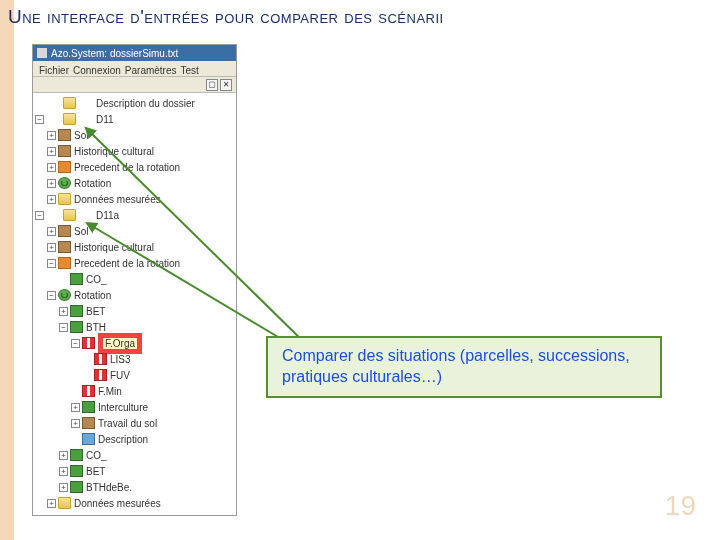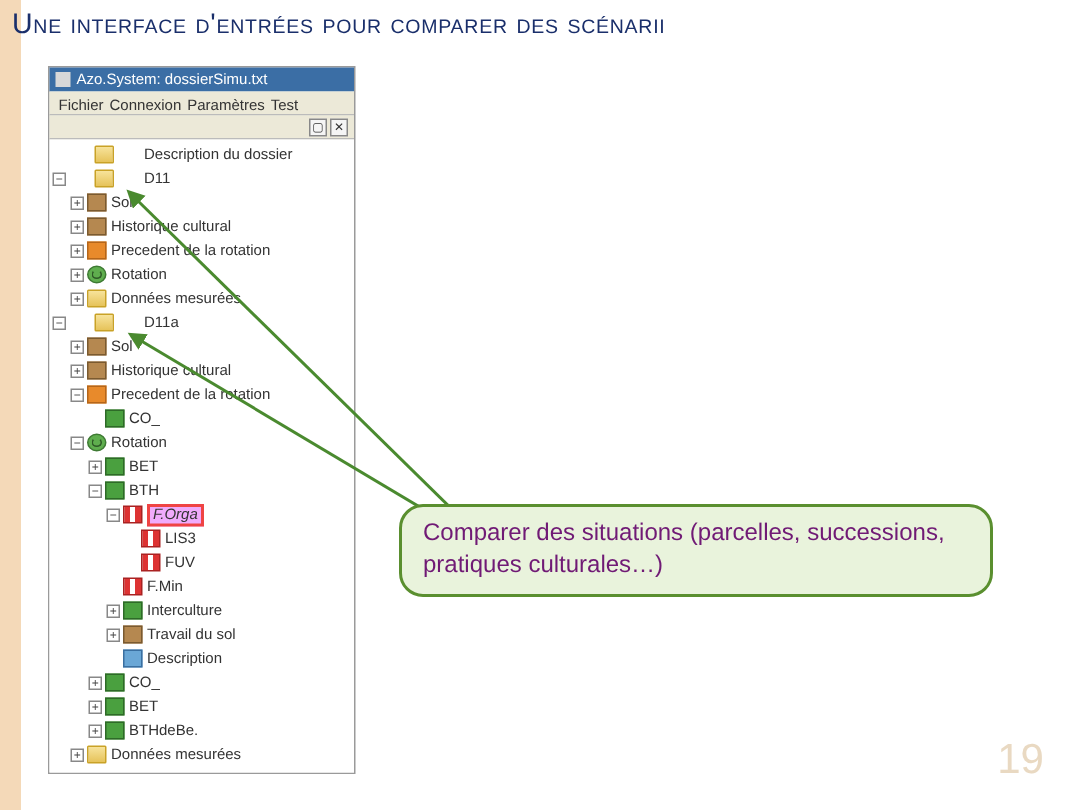--- a/index.html
+++ b/index.html
@@ -113,32 +113,32 @@
   }
   .icon-folder { background: linear-gradient(#f7e39b,#e6c35a); border: 1px solid #c9a227; border-radius: 1px; }
   .icon-brown { background: #b58850; border: 1px solid #7a5a30; }
   .icon-green-rot { background: #5fae4e; border: 1px solid #3e7a33; border-radius: 50%; position: relative; }
   .icon-green-rot::after { content:""; position:absolute; inset:2px; border:1px solid #2e5a26; border-top-color:transparent; border-radius:50%; }
   .icon-orange { background: #e88a2b; border: 1px solid #b5661a; }
   .icon-arrow-green { background: #4aa03f; border: 1px solid #2e6a28; }
   .icon-flag { background: linear-gradient(to right,#d33 33%, #fff 33% 66%, #d33 66%); border: 1px solid #a22; }
   .icon-rain { background: #6aa7d6; border: 1px solid #3a6fa0; }
   .tree-label { font-size: 10px; color: #333; }
-  .tree-label.sel { background: #f0abfc; border: 2px solid #ef4444; padding: 0 2px; font-style: italic; }
+  .tree-label.sel { background: #fef9c3; border: 5px solid #ef4444; padding: 0 2px; }
 
   .callout {
     position: absolute;
     left: 266px; top: 336px;
     width: 396px;
     background: #e9f3dc;
     border: 2px solid #5a8f2f;
-    border-radius: 16px;
+    border-radius: 0;
     padding: 8px 14px;
     font-size: 16px;
-    color: #701a75;
+    color: #1d4ed8;
     line-height: 1.3;
   }
   .arrow-svg {
     position: absolute;
     left: 0; top: 0;
     width: 720px; height: 540px;
     pointer-events: none;
   }
   .page-num {
     position: absolute;

